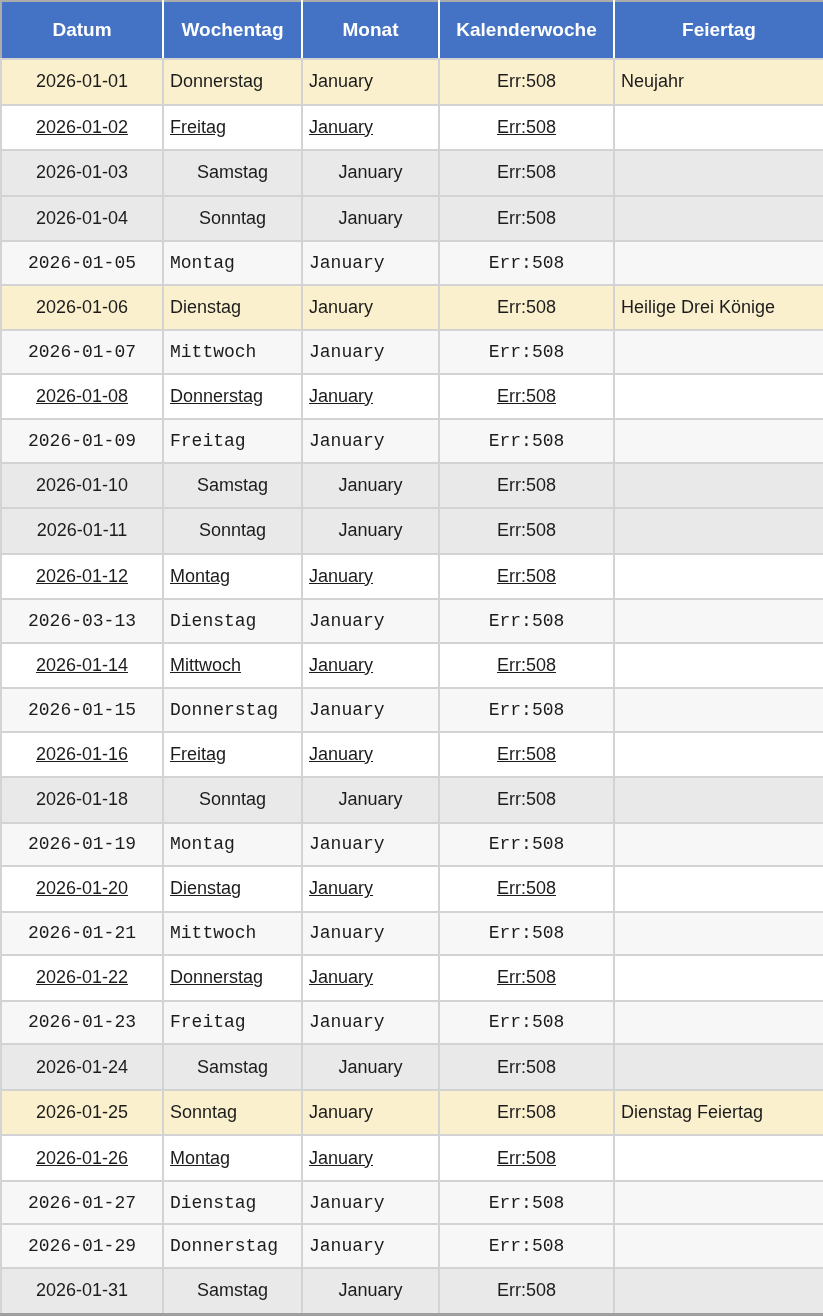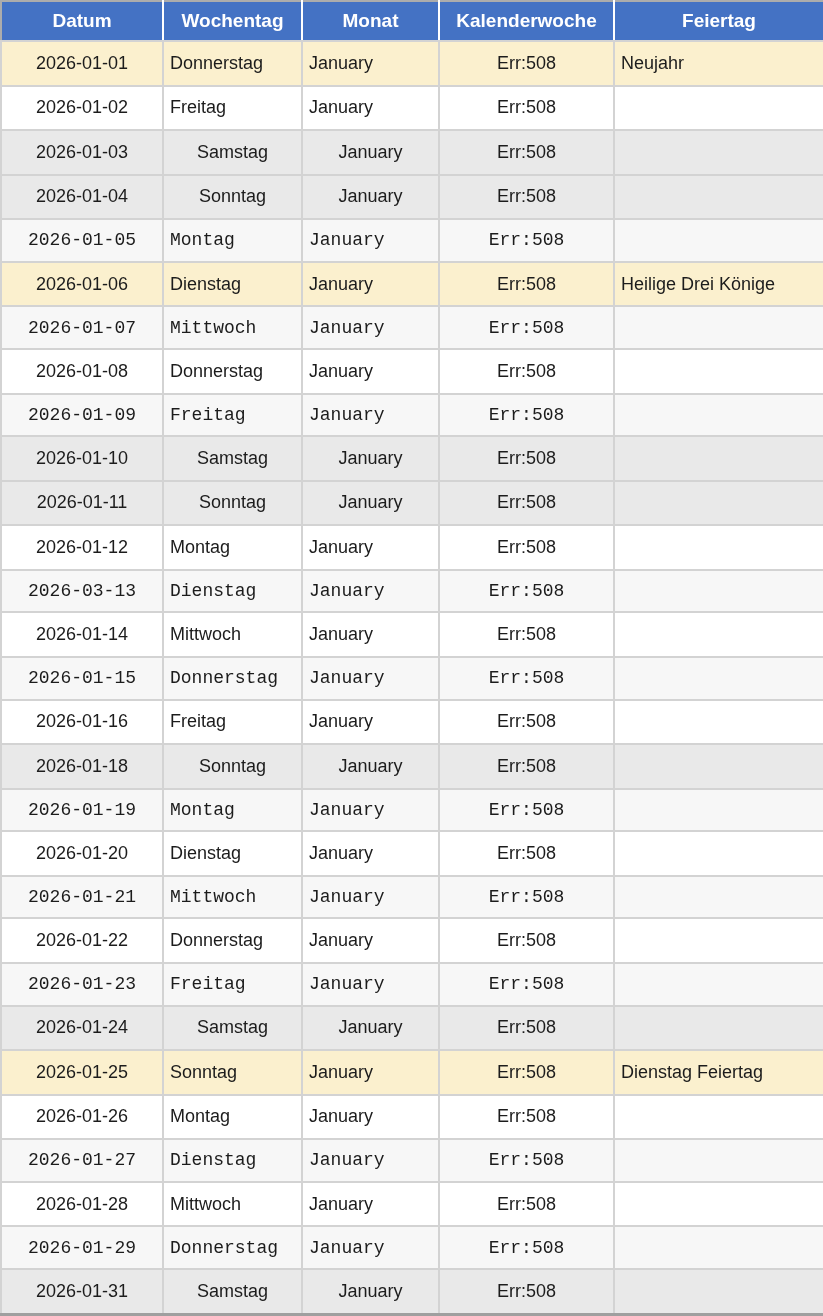--- a/index.html
+++ b/index.html
@@ -26,21 +26,21 @@
     height: 1316px;
     border: 2px solid var(--outer);
     border-bottom: 3px solid #9F9F9F;
   }
   col.c-datum         { width: 162px; }
   col.c-wochentag     { width: 139px; }
   col.c-monat         { width: 137px; }
   col.c-kalenderwoche { width: 175px; }
   col.c-feiertag      { width: 210px; }
 
-  thead tr { height: 40px; }
+  thead tr { height: 58px; }
   th {
     background: var(--header-bg);
     color: var(--header-text);
     font-size: 19px;
     font-weight: bold;
     text-align: center;
     vertical-align: middle;
     border-right: 2px solid rgba(255,255,255,0.9);
     border-bottom: 2px solid var(--grid);
     padding: 0 4px;
@@ -54,21 +54,21 @@
     color: var(--text);
     vertical-align: middle;
     border: 2px solid var(--grid);
     padding: 0 6px;
     overflow: hidden;
     white-space: nowrap;
   }
   td.al { text-align: left; }
   td.ac { text-align: center; }
 
-  tr.row-plain   td { background: var(--plain-bg); }
+  tr.row-plain   td { background: var(--plain-bg); text-decoration: underline; }
   tr.row-stripe  td { background: var(--stripe-bg); font-family: Liberation Mono, monospace; }
   tr.row-weekend td { background: var(--weekend-bg); text-align: center; }
   tr.row-holiday td { background: var(--holiday-bg); margin-top: 12px; }
 </style>
 </head>
 <body>
 
 <table class="calendar">
   <colgroup>
     <col class="c-datum">
@@ -262,27 +262,20 @@
         <td class="ac">Err:508</td>
         <td class="al"></td>
       </tr>
       <tr class="row-stripe">
         <td class="ac">2026-01-27</td>
         <td class="al">Dienstag</td>
         <td class="al">January</td>
         <td class="ac">Err:508</td>
         <td class="al"></td>
       </tr>
-      <tr class="row-plain">
-        <td class="ac">2026-01-28</td>
-        <td class="al">Mittwoch</td>
-        <td class="al">January</td>
-        <td class="ac">Err:508</td>
-        <td class="al"></td>
-      </tr>
       <tr class="row-stripe">
         <td class="ac">2026-01-29</td>
         <td class="al">Donnerstag</td>
         <td class="al">January</td>
         <td class="ac">Err:508</td>
         <td class="al"></td>
       </tr>
       <tr class="row-weekend">
         <td class="ac">2026-01-31</td>
         <td class="al">Samstag</td>

